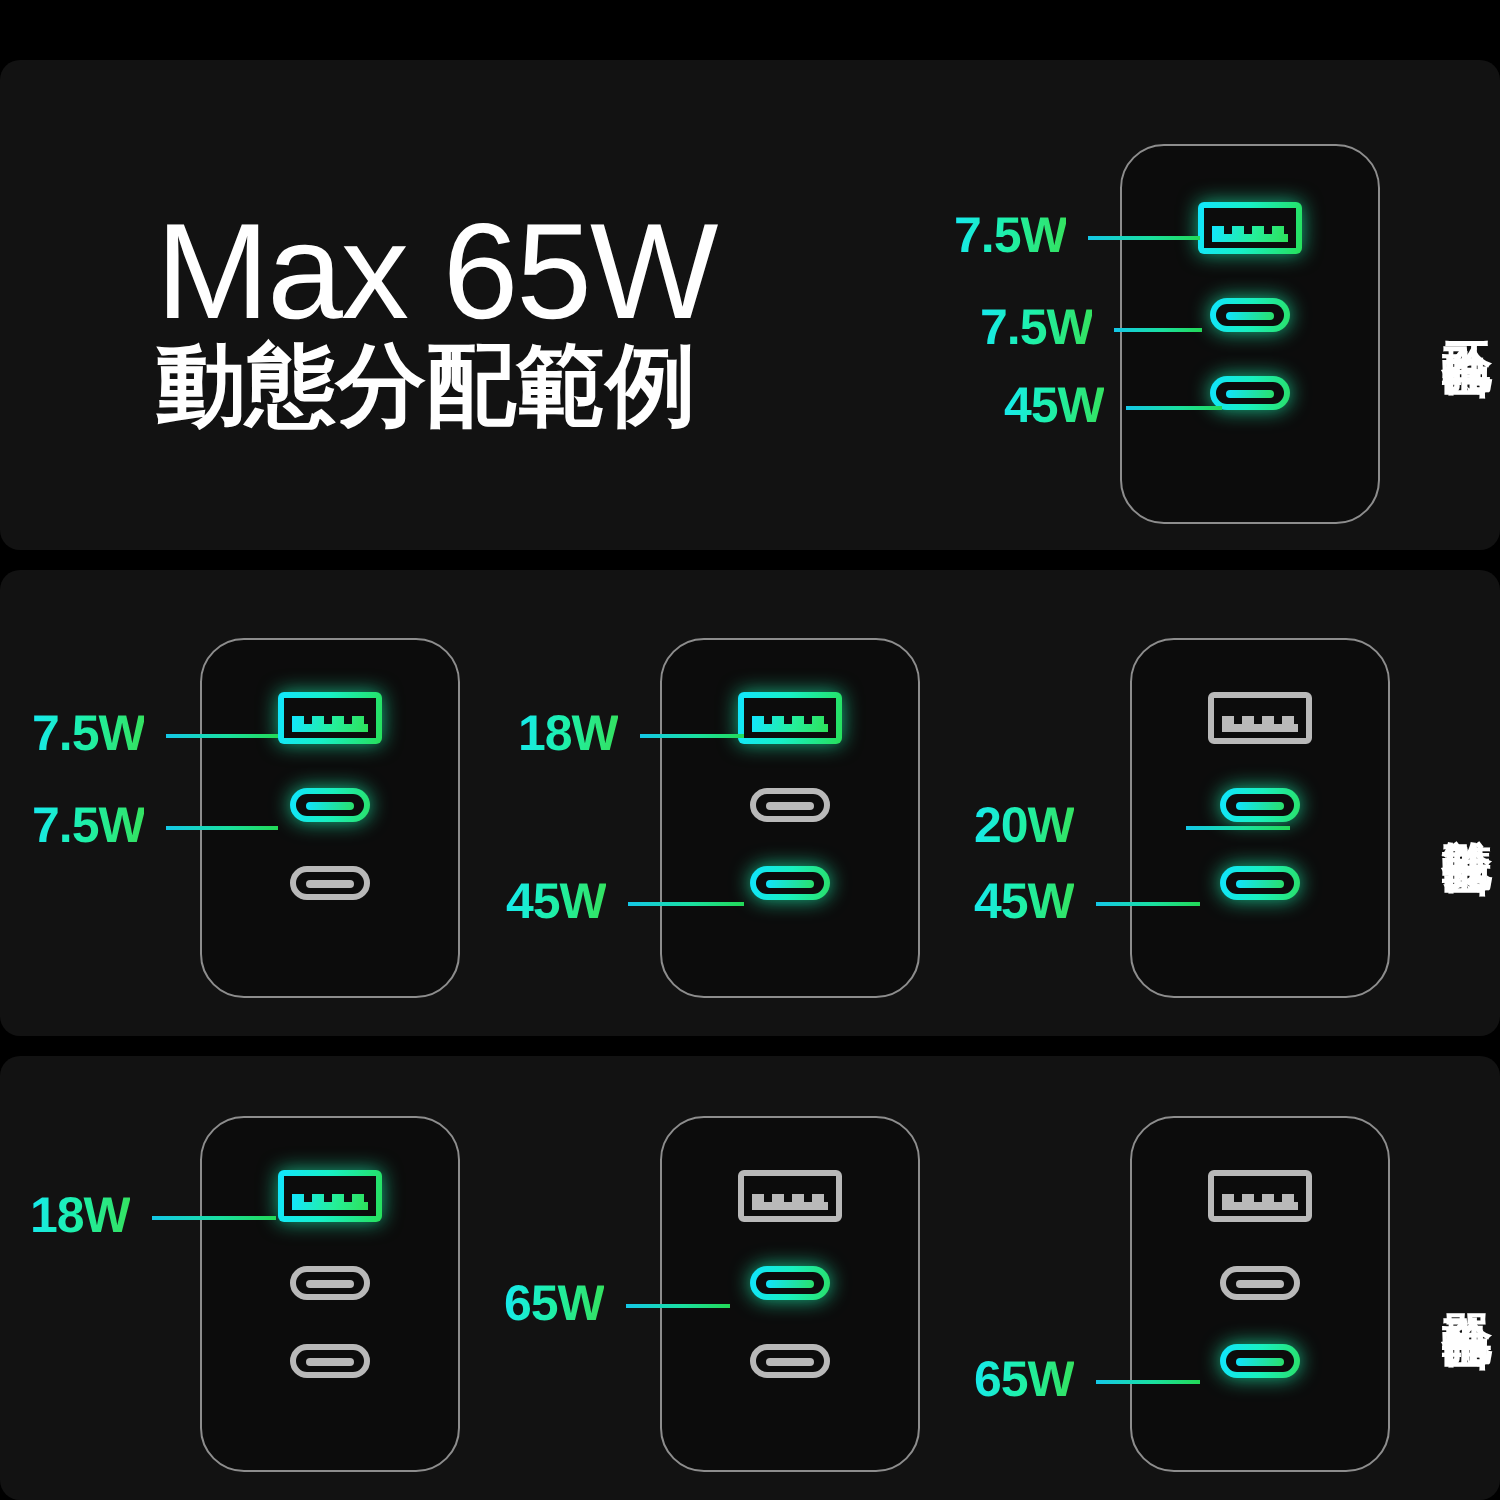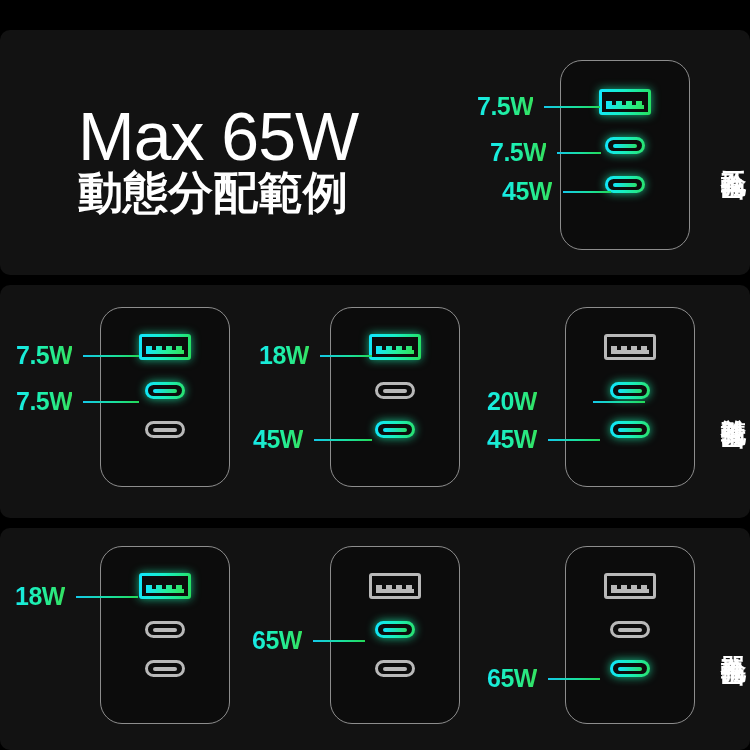--- a/index.html
+++ b/index.html
@@ -52,21 +52,21 @@
   .hero-sub{
     font-size:45px;line-height:1;
     font-weight:700;
     margin-top:0;
     letter-spacing:0px;
     white-space:nowrap;
     font-family:"DejaVu Sans","Liberation Sans",sans-serif;
   }
 
   
-  .unit{position:absolute;top:4px;height:100%;}
+  .unit{position:absolute;top:16px;height:100%;}
 
   .charger{
     position:absolute;
     border:1.6px solid #8d8d8d;
     border-radius:22px;
     background:#0c0c0c;
     box-sizing:border-box;
   }
 
   

